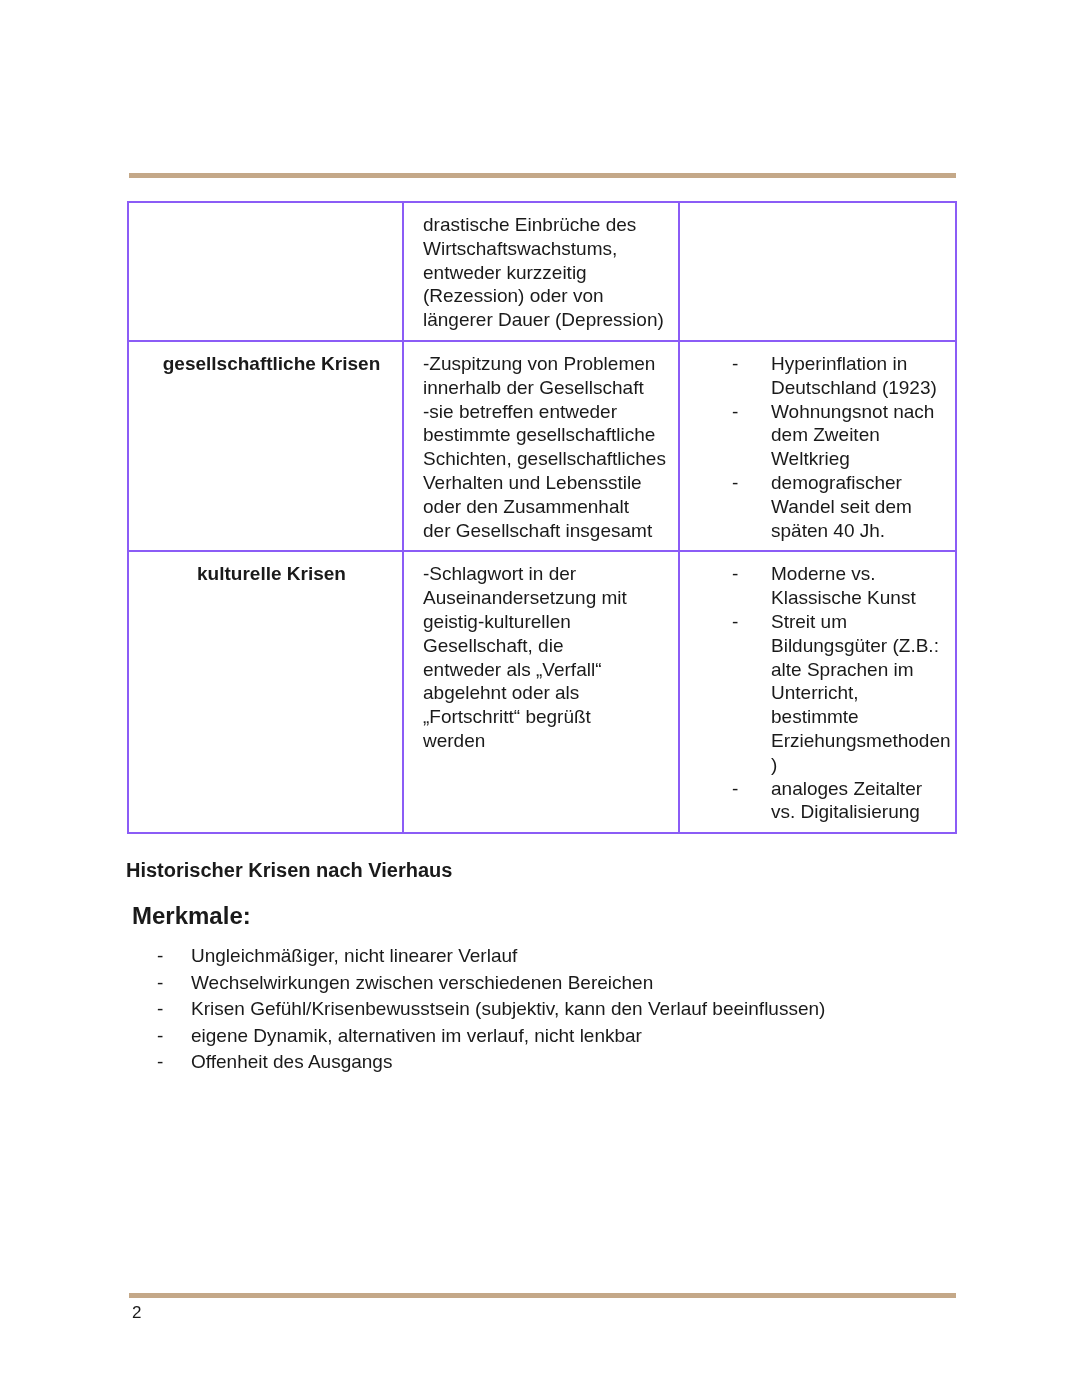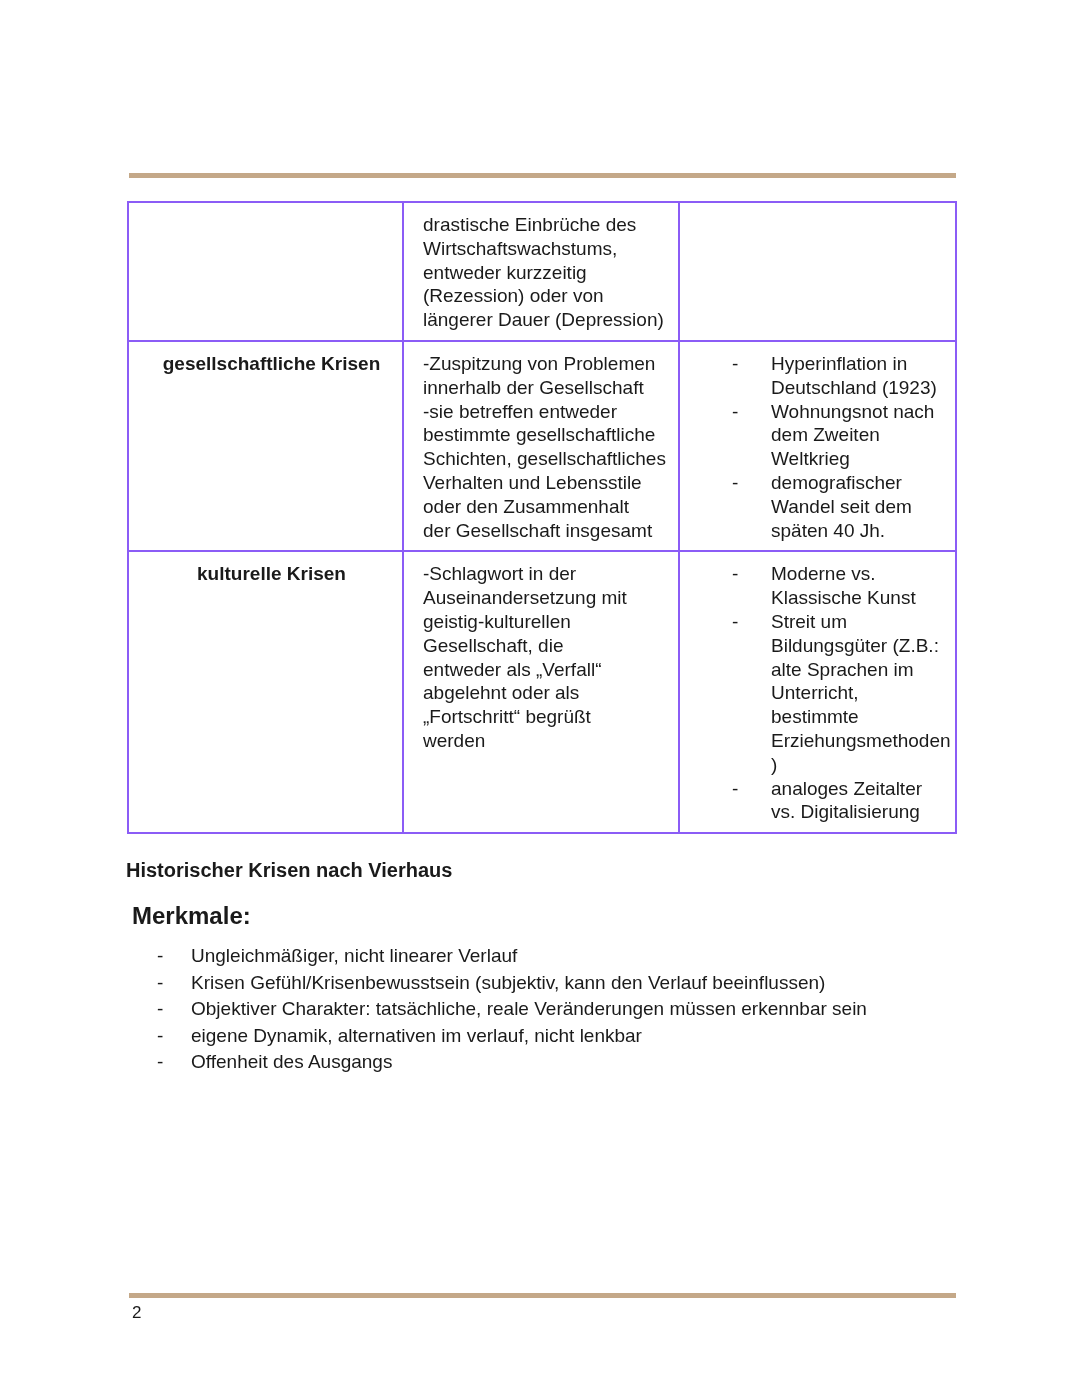--- a/index.html
+++ b/index.html
@@ -88,20 +88,20 @@
     </td>
   </tr>
 </tbody>
   </table>
 
 <h2 class="section">Historischer Krisen nach Vierhaus</h2>
 <h3 class="sub">Merkmale:</h3>
 
 <ul class="feat">
   <li>Ungleichmäßiger, nicht linearer Verlauf</li>
+  <li>Wechselwirkungen zwischen verschiedenen Bereichen</li>
   <li>Krisen Gefühl/Krisenbewusstsein (subjektiv, kann den Verlauf beeinflussen)</li>
-  <li>Objektiver Charakter: tatsächliche, reale Veränderungen müssen erkennbar sein</li>
   <li>eigene Dynamik, alternativen im verlauf, nicht lenkbar</li>
   <li>Offenheit des Ausgangs</li>
 </ul>
 
 <div class="rule bottom"></div>
 <div class="pagenum">2</div>
 
 </body></html>

